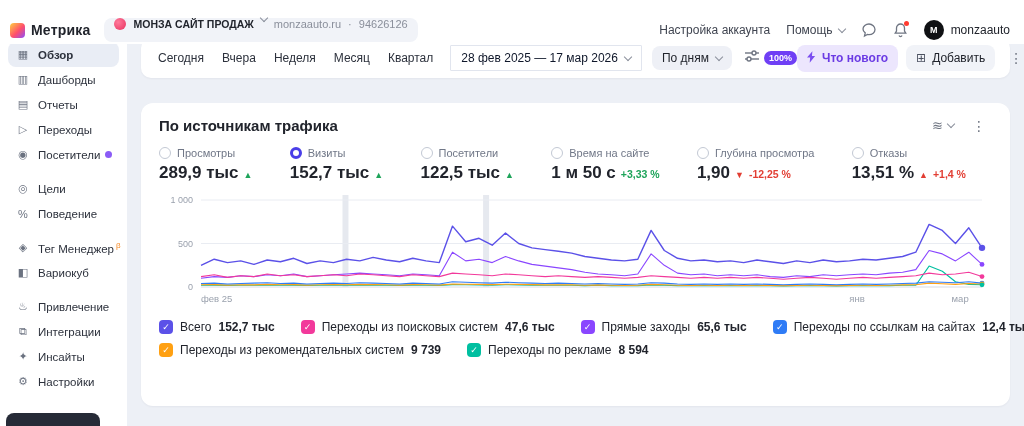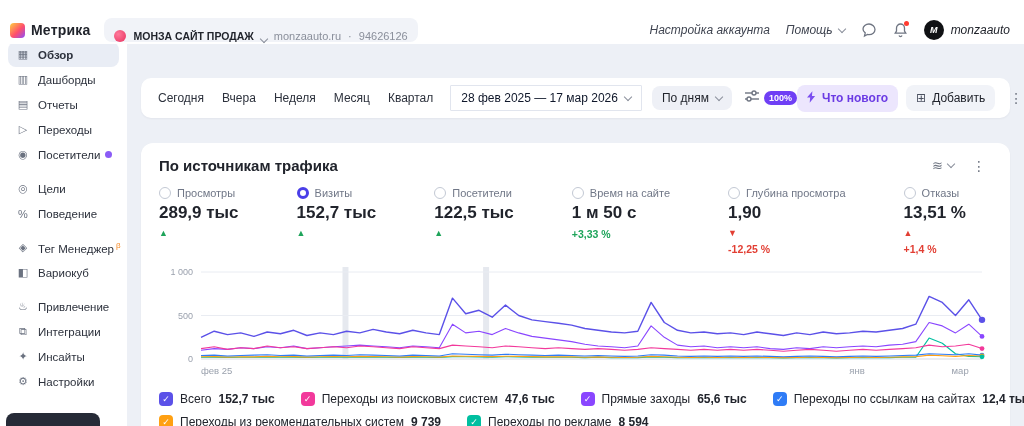--- a/index.html
+++ b/index.html
@@ -8,29 +8,29 @@
     font-family:"Liberation Sans","DejaVu Sans",sans-serif;
     background:#edf0f6; color:#21242c; overflow:hidden; position:relative;
   }
   
   .header { position:absolute; top:0; left:0; width:1024px; height:44px; background:#fff;
     display:flex; align-items:center; padding:16px 14px 0 10px; z-index:5; }
   .logo { display:flex; align-items:center; gap:6px; }
   .logo-icon { width:15px; height:15px; border-radius:4px;
     background:linear-gradient(135deg,#ffcf40,#ff4e6b 55%,#8a4dff); }
   .logo-text { font-size:14px; font-weight:bold; letter-spacing:.2px; }
-  .counter-pill { margin-left:14px; display:flex; align-items:flex-end; gap:7px;
+  .counter-pill { margin-left:14px; display:flex; align-items:flex-start; gap:7px;
     background:#f1f3f8; border-radius:8px; height:24px; padding:0 10px; cursor:pointer; }
   .counter-icon { width:12px; height:12px; border-radius:50%;
     background:radial-gradient(circle at 35% 35%,#ff7a9b,#e8315e); flex:none; }
   .counter-name { font-size:10.5px; font-weight:bold; white-space:nowrap; }
   .chev { width:6px; height:6px; border-right:1.4px solid #8a8f9b; border-bottom:1.4px solid #8a8f9b;
     transform:rotate(45deg); display:inline-block; margin-top:-3px; flex:none; }
   .counter-meta { font-size:11px; color:#8a8f9b; white-space:nowrap; }
-  .header-right { margin-left:auto; display:flex; align-items:center; gap:16px;font-style:italic; }
+  .header-right { margin-left:auto; display:flex; align-items:center; gap:16px; }
   .header-link { font-size:12px; color:#3f4450; white-space:nowrap; cursor:pointer;
     display:flex; align-items:center; gap:6px; }
   .icon-btn { position:relative; display:flex; align-items:center; cursor:pointer; }
   .bell-dot { position:absolute; top:-1px; right:-1px; width:5px; height:5px;
     border-radius:50%; background:#ff3b30; }
   .avatar { width:20px; height:20px; border-radius:50%; background:#101114; color:#fff;
     font-size:9px; display:flex; align-items:center; justify-content:center; font-weight:bold; flex:none; }
   .user { display:flex; align-items:center; gap:7px; cursor:pointer; }
   .user-name { font-size:12px; }
   
@@ -38,21 +38,21 @@
   .side-group { margin-bottom:9px; }
   .side-item { display:flex; align-items:center; gap:8px; height:25px; padding:0 8px;
     border-radius:8px; font-size:11.5px; color:#2c313c; position:relative; cursor:pointer; white-space:nowrap; }
   .side-item .ic { width:14px; text-align:center; color:#6b7280; font-size:11px; flex:none; }
   .side-item.active { background:#e9edf5; font-weight:bold; }
   .beta { color:#f5861f; font-size:8px; vertical-align:super; margin-left:2px; }
   .notif-dot { position:absolute; right:7px; top:9px; width:7px; height:7px; border-radius:50%; background:#8b5cf6; }
   .promo { position:absolute; left:6px; bottom:0; width:94px; height:13px;
     background:#262b37; border-radius:8px 8px 0 0; cursor:pointer; }
   
-  .main { position:absolute; left:127px; top:32px; right:0; bottom:0; padding:6px 14px;margin-top:40px; }
+  .main { position:absolute; left:127px; top:32px; right:0; bottom:0; padding:6px 14px; }
   .toolbar { background:#fff; border-radius:10px; height:40px; display:flex; align-items:center;
     padding:0 8px; box-shadow:0 1px 2px rgba(31,41,61,.05); }
   .period-btn { font-size:12px; color:#2c313c; padding:6px 9px; border-radius:8px;
     background:none; border:none; font-family:inherit; cursor:pointer; white-space:nowrap; }
   .date-pill { display:flex; align-items:center; gap:7px; border:1px solid #e1e5ee; border-radius:1px;
     padding:5px 10px; margin-left:8px; font-size:12px; color:#0f172a; cursor:pointer; white-space:nowrap; }
   .gran-pill { display:flex; align-items:center; gap:7px; background:#eef0f6; border-radius:8px;
     padding:5px 10px; margin-left:10px; font-size:12px; cursor:pointer; white-space:nowrap; }
   .sliders-group { margin-left:12px; display:flex; align-items:center; gap:4px; cursor:pointer; }
   .sampling-badge { background:#6f3ff5; color:#fff; font-size:9px; border-radius:9px;
@@ -69,21 +69,21 @@
     box-shadow:0 1px 2px rgba(31,41,61,.05); position:relative; }
   .panel-head { display:flex; align-items:center; }
   .panel-title { font-size:15px; font-weight:bold; }
   .panel-icons { margin-left:auto; color:#6f7582; display:flex; gap:12px; align-items:center; }
   .smooth-toggle { display:flex; align-items:center; gap:5px; font-size:13px; cursor:pointer; }
   .metrics { display:flex; margin-top:13px; padding-right:26px; justify-content:space-between; }
   .metric { cursor:pointer; }
   .metric-label { display:flex; align-items:center; gap:6px; font-size:11px; color:#707787; white-space:nowrap; }
   .radio { width:12px; height:12px; border:1.4px solid #c3c9d4; border-radius:50%; flex:none; background:#fff; }
   .radio.sel { border:3.6px solid #4a3ee8; }
-  .metric-value { margin-top:4px; font-size:17px; font-weight:bold; display:flex; align-items:baseline; gap:5px; white-space:nowrap;flex-direction:column; }
+  .metric-value { margin-top:4px; font-size:17px; font-weight:bold; display:flex; align-items:baseline; gap:5px; white-space:nowrap; }
   .trend-arrow { font-size:9px; }
   .trend-text { font-size:10.5px; font-weight:bold; }
   .chart-wrap { margin-top:7px; }
   .legend { margin-top:8px; display:flex; flex-direction:column; gap:9px; }
   .legend-row { display:flex; gap:26px; }
   .legend-item { display:flex; align-items:center; gap:7px; font-size:12px; cursor:pointer; white-space:nowrap; }
   .cb { width:14px; height:14px; border-radius:4px; display:flex; align-items:center;
     justify-content:center; color:#fff; font-size:9px; flex:none; }
   .lv { font-weight:bold; }
 </style>

